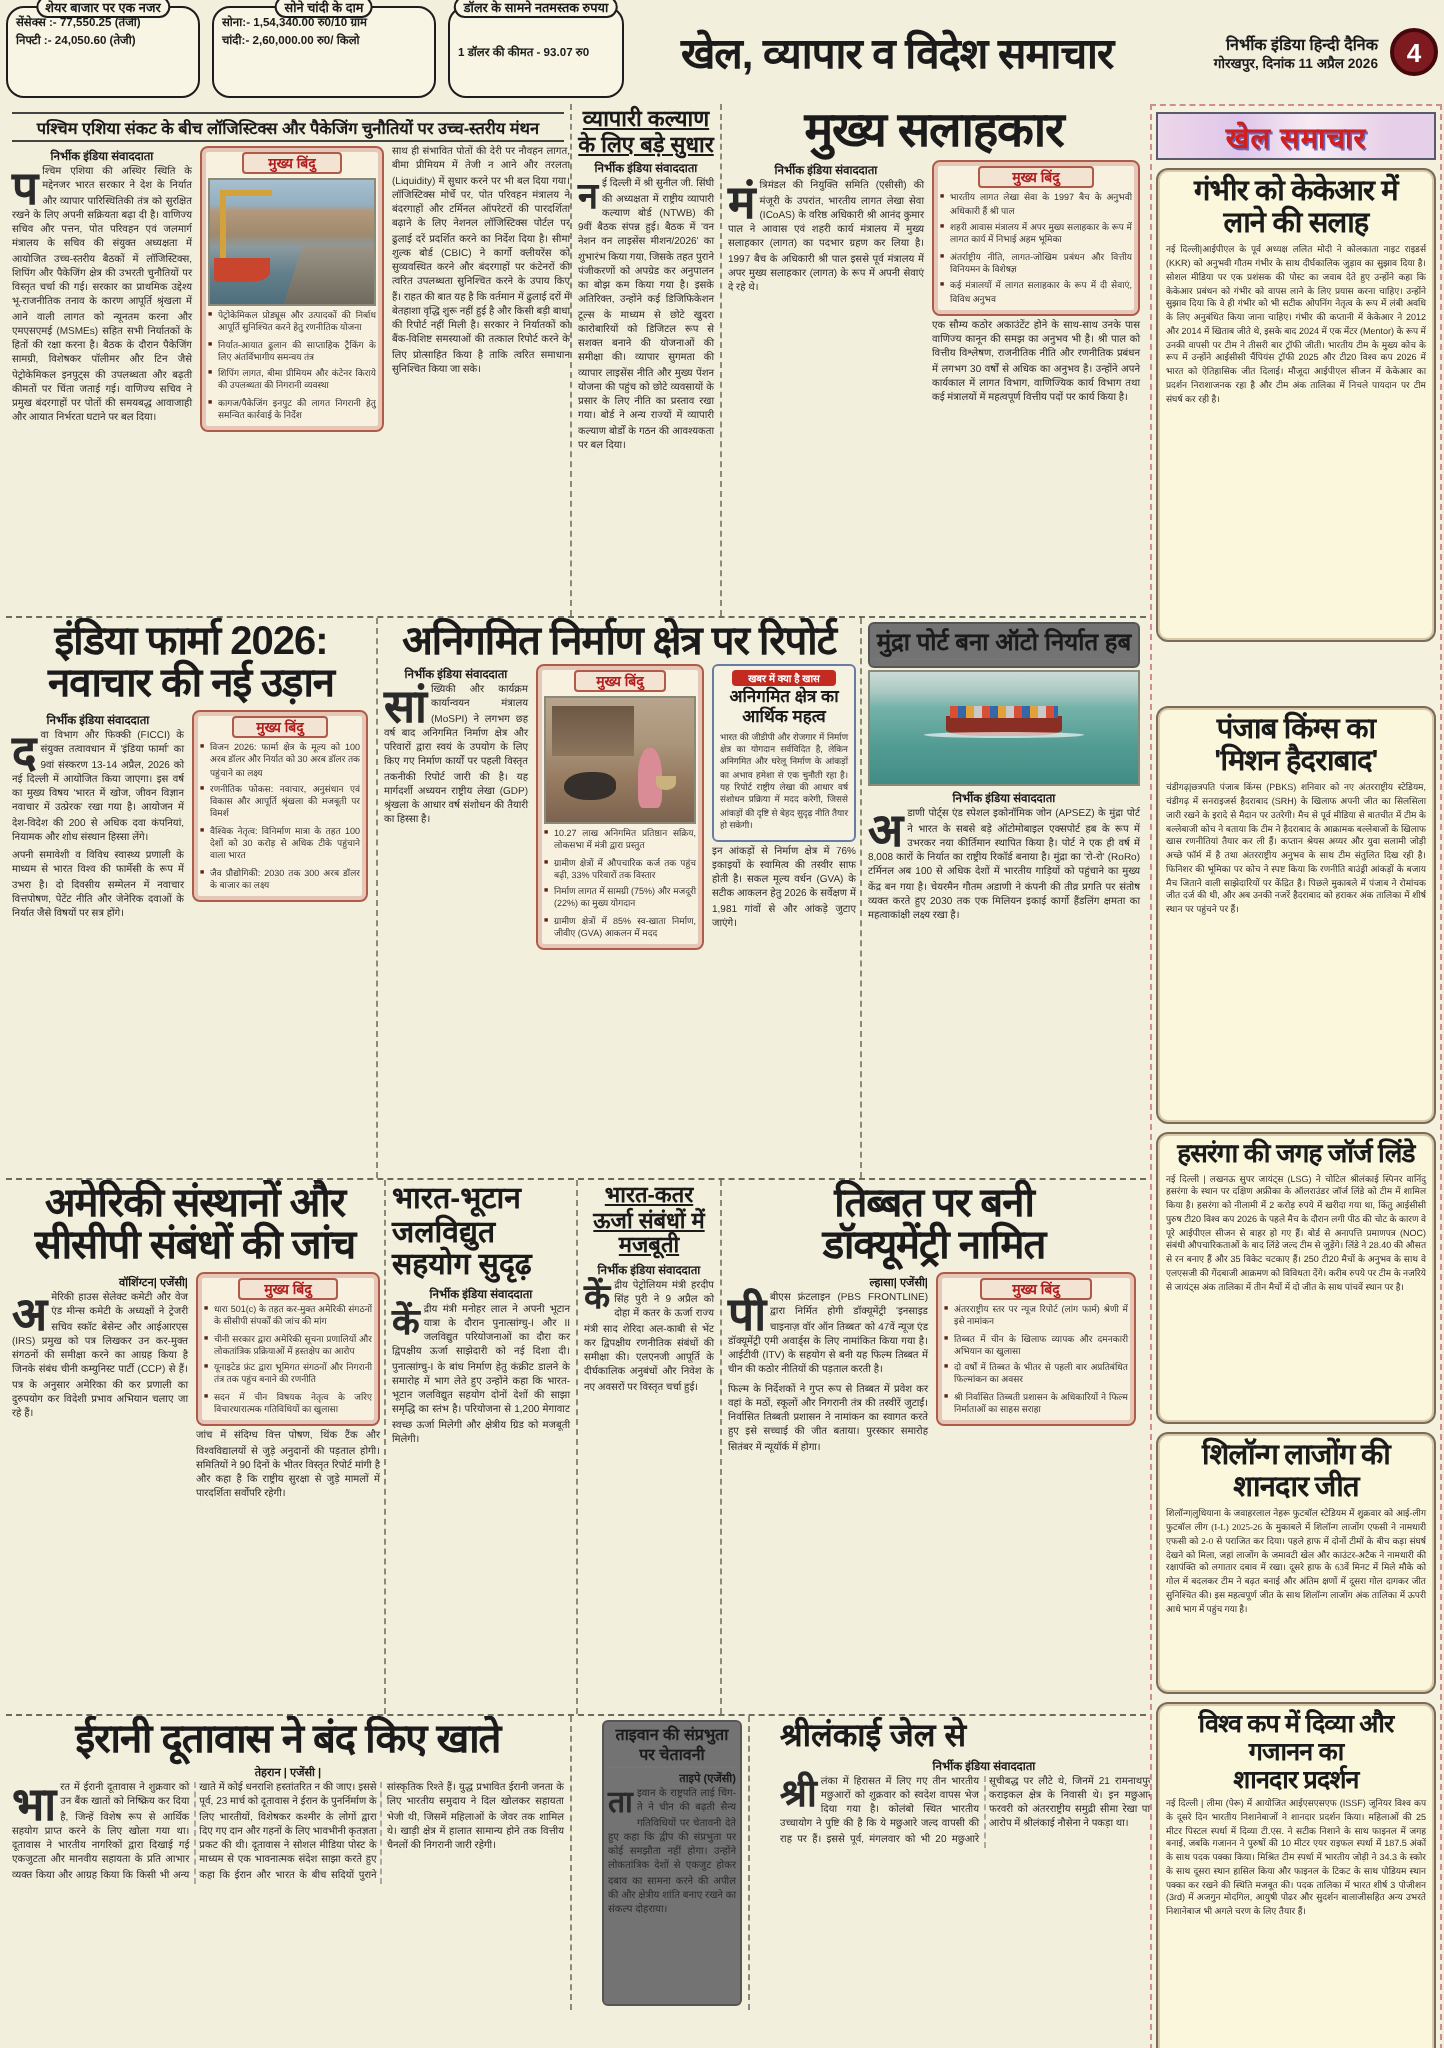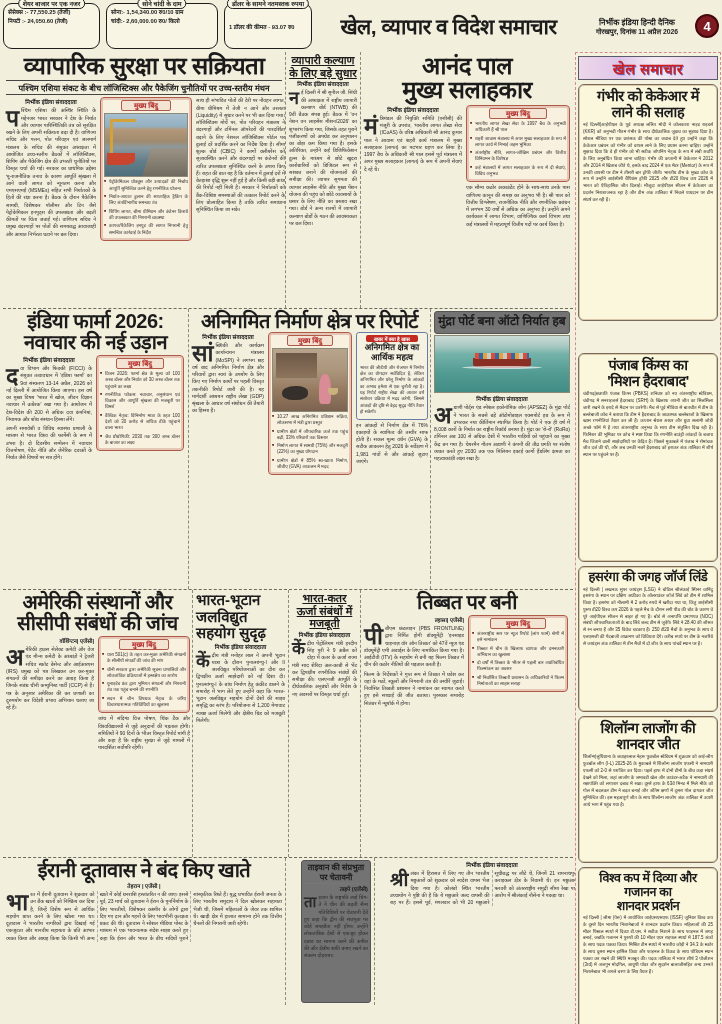--- a/index.html
+++ b/index.html
@@ -9,21 +9,21 @@
 
   
   .topbar { display:flex; gap:6px; height:46px; align-items:stretch; }
   .tbox { border:1.6px solid #1d1d1d; border-radius:9px; background:#f8f5e4; padding:4px 4px 2px; position:relative; }
   .tbox .tt { position:absolute; top:-6px; left:50%; transform:translateX(-50%); white-space:nowrap;
               font-size:6.4px; font-weight:bold; border:1.2px solid #1d1d1d; border-radius:7px; padding:0 4px;
               background:#f8f5e4; }
   .tbox .tl { font-size:5.8px; font-weight:bold; line-height:1.55; white-space:nowrap; }
   .t-market{width:97px;} .t-metal{width:112px;} .t-dollar{width:88px; display:flex; align-items:center;}
   .section-title { flex:1; text-align:center; font-size:21px; font-weight:800; align-self:center; letter-spacing:-0.5px; }
-  .masthead { width:104px; text-align:center; align-self:center; }
+  .masthead { width:104px; text-align:right; align-self:center; }
   .masthead .m1 { font-size:8px; font-weight:bold; }
   .masthead .m2 { font-size:6.8px; font-weight:bold; }
   .pageno { width:24px; height:24px; border-radius:50%; background:#7d1b20; color:#fff; font-weight:bold;
             font-size:13px; display:flex; align-items:center; justify-content:center; align-self:center;
             border:2px solid #45090d; flex:none; }
 
   
   .content { display:grid; grid-template-columns:570px 146px; gap:2px; margin-top:3px; }
   .band { display:grid; border-bottom:1.3px dashed #6b6b5e; }
   .band > .art { border-right:1.1px dashed #8b8b7a; }
@@ -90,21 +90,21 @@
 
   
   .rail { border:1.4px dashed #cf8d8d; padding:3px 2px; display:flex; flex-direction:column; gap:4px; background:#f5f1df; }
   .sbanner { border:1.8px solid #5a5a6a; background:linear-gradient(90deg,#edd7e9,#dfc6ea 30%,#f7ebf3 55%,#e6cfe8 85%);
              color:#cf1f1f; font-weight:800; font-size:14.5px; text-align:center; padding:1px 16px;
              text-shadow:0.8px 0.8px 0 #6868c0; letter-spacing:0.5px; }
   .sbox { border:1.8px solid #7a6a58; border-radius:6px; background:#fbf7dd; padding:3px 4px; overflow:hidden;
           box-shadow:0 0 0 1px #d9c9a9 inset; }
   .sbox .st { font-size:14.5px; font-weight:800; text-align:center; line-height:1.12; letter-spacing:-0.4px; margin-bottom:2px; }
   .sbox .sb { font-size:4.5px; line-height:1.5; text-align:justify; color:#2c2c2c; }
-  .sb0{height:237px;} .sb1{height:209px;margin-top:28px;} .sb2{height:146px;} .sb3{height:147px;} .sb4{height:205px;}
+  .sb0{height:237px;} .sb1{height:209px;margin-top:28px;} .sb2{height:146px;} .sb3{height:131px;font-family:Liberation Serif, serif;} .sb4{height:205px;}
   .sb2 .st { font-size:13px; }
   .sb4 .st { font-size:12.5px; }
 </style>
 </head>
 <body>
 
 <div class="page">
 
   <div class="topbar">
     <div class="tbox t-market">
@@ -129,21 +129,20 @@
     <div class="pageno">4</div>
   </div>
 
   <div class="content">
 
     <div class="main">
 
       <div class="band bandA">
 
         <div class="art">
-          <div class="h-xl">व्यापारिक सुरक्षा पर सक्रियता</div>
           <div class="sub">पश्चिम एशिया संकट के बीच लॉजिस्टिक्स और पैकेजिंग चुनौतियों पर उच्च-स्तरीय मंथन</div>
           <div class="cols3" style="grid-template-columns:90px 92px 89px;">
             <div>
               <div class="by">निर्भीक इंडिया संवाददाता</div>
               <div class="body">
                 <span class="dc">प</span><span>श्चिम एशिया की अस्थिर स्थिति के मद्देनजर भारत सरकार ने देश के निर्यात और व्यापार पारिस्थितिकी तंत्र को सुरक्षित रखने के लिए अपनी सक्रियता बढ़ा दी है। वाणिज्य सचिव और पत्तन, पोत परिवहन एवं जलमार्ग मंत्रालय के सचिव की संयुक्त अध्यक्षता में आयोजित उच्च-स्तरीय बैठकों में लॉजिस्टिक्स, शिपिंग और पैकेजिंग क्षेत्र की उभरती चुनौतियों पर विस्तृत चर्चा की गई। सरकार का प्राथमिक उद्देश्य भू-राजनीतिक तनाव के कारण आपूर्ति श्रृंखला में आने वाली लागत को न्यूनतम करना और एमएसएमई (MSMEs) सहित सभी निर्यातकों के हितों की रक्षा करना है। बैठक के दौरान पैकेजिंग सामग्री, विशेषकर पॉलीमर और टिन जैसे पेट्रोकेमिकल इनपुट्स की उपलब्धता और बढ़ती कीमतों पर चिंता जताई गई। वाणिज्य सचिव ने प्रमुख बंदरगाहों पर पोतों की समयबद्ध आवाजाही और आयात निर्भरता घटाने पर बल दिया।</span>
               </div>
             </div>
             <div>
               <div class="kp">
@@ -168,21 +167,20 @@
 
         <div class="art">
           <div class="h-sm">व्यापारी कल्याण के लिए बड़े सुधार</div>
           <div class="by">निर्भीक इंडिया संवाददाता</div>
           <div class="body">
             <span class="dc" style="font-size:18px;">न</span><span>ई दिल्ली में श्री सुनील जी. सिंघी की अध्यक्षता में राष्ट्रीय व्यापारी कल्याण बोर्ड (NTWB) की 9वीं बैठक संपन्न हुई। बैठक में 'वन नेशन वन लाइसेंस मीशन/2026' का शुभारंभ किया गया, जिसके तहत पुराने पंजीकरणों को अपग्रेड कर अनुपालन का बोझ कम किया गया है। इसके अतिरिक्त, उन्होंने कई डिजिफिकेशन टूल्स के माध्यम से छोटे खुदरा कारोबारियों को डिजिटल रूप से सशक्त बनाने की योजनाओं की समीक्षा की। व्यापार सुगमता की व्यापार लाइसेंस नीति और मुख्य पेंशन योजना की पहुंच को छोटे व्यवसायों के प्रसार के लिए नीति का प्रस्ताव रखा गया। बोर्ड ने अन्य राज्यों में व्यापारी कल्याण बोर्डों के गठन की आवश्यकता पर बल दिया।</span>
           </div>
         </div>
 
         <div class="art">
-          <div class="h-xl">आनंद पाल</div>
           <div class="h-xl">मुख्य सलाहकार</div>
           <div class="cols2" style="grid-template-columns:98px 104px; margin-top:2px;">
             <div>
               <div class="by">निर्भीक इंडिया संवाददाता</div>
               <div class="body">
                 <span class="dc">मं</span><span>त्रिमंडल की नियुक्ति समिति (एसीसी) की मंजूरी के उपरांत, भारतीय लागत लेखा सेवा (ICoAS) के वरिष्ठ अधिकारी श्री आनंद कुमार पाल ने आवास एवं शहरी कार्य मंत्रालय में मुख्य सलाहकार (लागत) का पदभार ग्रहण कर लिया है। 1997 बैच के अधिकारी श्री पाल इससे पूर्व मंत्रालय में अपर मुख्य सलाहकार (लागत) के रूप में अपनी सेवाएं दे रहे थे।</span>
               </div>
             </div>
             <div>
               <div class="kp">
@@ -318,20 +316,21 @@
         <div class="art">
           <div class="h-sm">भारत-कतर ऊर्जा संबंधों में मजबूती</div>
           <div class="by">निर्भीक इंडिया संवाददाता</div>
           <div class="body">
             <span class="dc" style="font-size:17px;">कें</span><span>द्रीय पेट्रोलियम मंत्री हरदीप सिंह पुरी ने 9 अप्रैल को दोहा में कतर के ऊर्जा राज्य मंत्री साद शेरिदा अल-काबी से भेंट कर द्विपक्षीय रणनीतिक संबंधों की समीक्षा की। एलएनजी आपूर्ति के दीर्घकालिक अनुबंधों और निवेश के नए अवसरों पर विस्तृत चर्चा हुई।</span>
           </div>
         </div>
 
         <div class="art">
           <div class="h-lg">तिब्बत पर बनी</div>
+          <div class="h-lg">डॉक्यूमेंट्री नामित</div>
           <div class="cols2" style="grid-template-columns:100px 100px; margin-top:2px;">
             <div>
               <div class="dl">ल्हासा| एजेंसी|</div>
               <div class="body">
                 <span class="dc">पी</span><span>बीएस फ्रंटलाइन (PBS FRONTLINE) द्वारा निर्मित होगी डॉक्यूमेंट्री 'इनसाइड चाइनाज़ वॉर ऑन तिब्बत' को 47वें न्यूज एंड डॉक्यूमेंट्री एमी अवार्ड्स के लिए नामांकित किया गया है। आईटीवी (ITV) के सहयोग से बनी यह फिल्म तिब्बत में चीन की कठोर नीतियों की पड़ताल करती है।</span>
               </div>
               <div class="body" style="margin-top:2px;">फिल्म के निर्देशकों ने गुप्त रूप से तिब्बत में प्रवेश कर वहां के मठों, स्कूलों और निगरानी तंत्र की तस्वीरें जुटाईं। निर्वासित तिब्बती प्रशासन ने नामांकन का स्वागत करते हुए इसे सच्चाई की जीत बताया। पुरस्कार समारोह सितंबर में न्यूयॉर्क में होगा।</div>
             </div>
             <div>
               <div class="kp">
@@ -362,20 +361,21 @@
           <div class="minibox" style="height:100%;">
             <div class="h">ताइवान की संप्रभुता पर चेतावनी</div>
             <div class="dl">ताइपे (एजेंसी)</div>
             <div class="body">
               <span class="dc" style="font-size:15px;">ता</span><span>इवान के राष्ट्रपति लाई चिंग-ते ने चीन की बढ़ती सैन्य गतिविधियों पर चेतावनी देते हुए कहा कि द्वीप की संप्रभुता पर कोई समझौता नहीं होगा। उन्होंने लोकतांत्रिक देशों से एकजुट होकर दबाव का सामना करने की अपील की और क्षेत्रीय शांति बनाए रखने का संकल्प दोहराया।</span>
             </div>
           </div>
         </div>
 
         <div class="art">
+          <div class="h-md" style="font-size:16px;">श्रीलंकाई जेल से</div>
           <div class="by">निर्भीक इंडिया संवाददाता</div>
           <div class="body c2">
             <span class="dc" style="font-size:19px;">श्री</span><span>लंका में हिरासत में लिए गए तीन भारतीय मछुआरों को शुक्रवार को स्वदेश वापस भेज दिया गया है। कोलंबो स्थित भारतीय उच्चायोग ने पुष्टि की है कि ये मछुआरे जल्द वापसी की राह पर हैं। इससे पूर्व, मंगलवार को भी 20 मछुआरे सूचीबद्ध पर लौटे थे, जिनमें 21 रामनाथपुरम और 9 कराइकल क्षेत्र के निवासी थे। इन मछुआरों को 15 फरवरी को अंतरराष्ट्रीय समुद्री सीमा रेखा पार करने के आरोप में श्रीलंकाई नौसेना ने पकड़ा था।</span>
           </div>
         </div>
       </div>
     </div>
 
     <div class="rail">
       <div class="sbanner">खेल समाचार</div>

